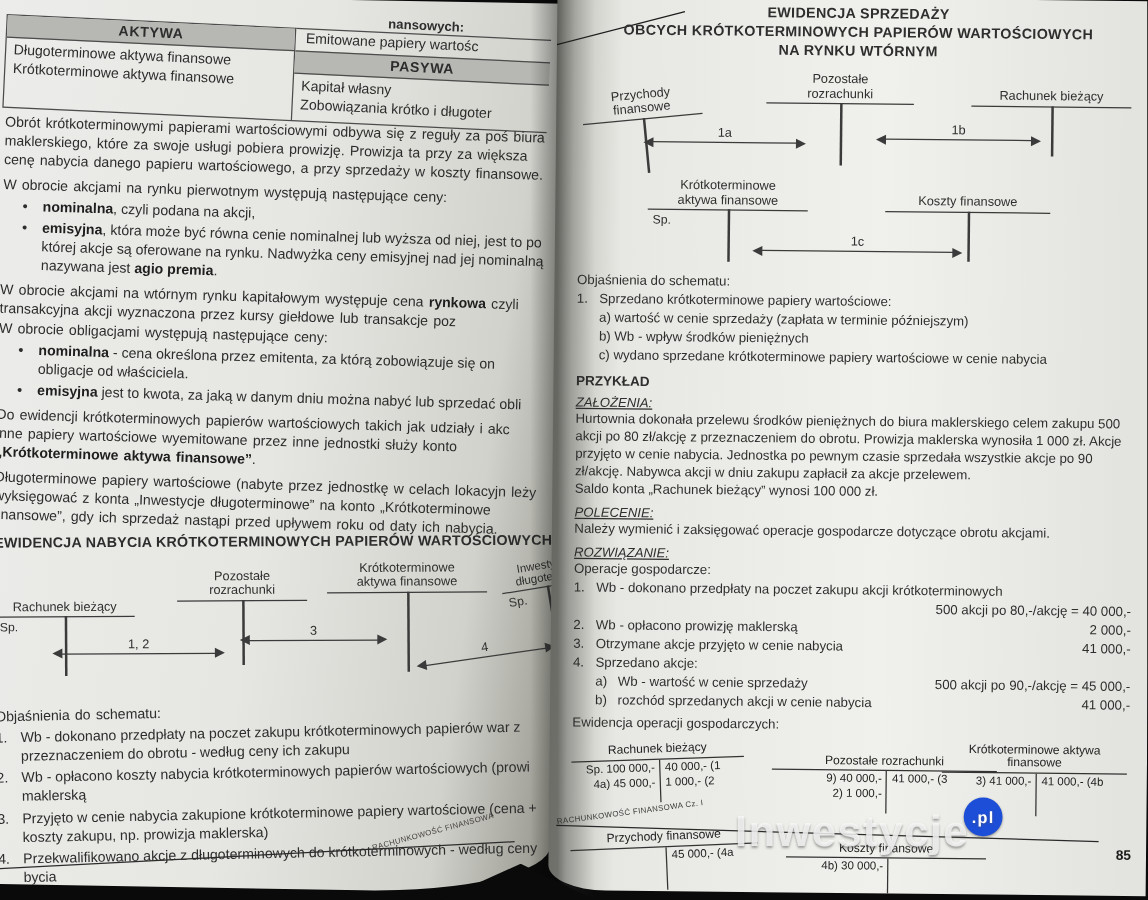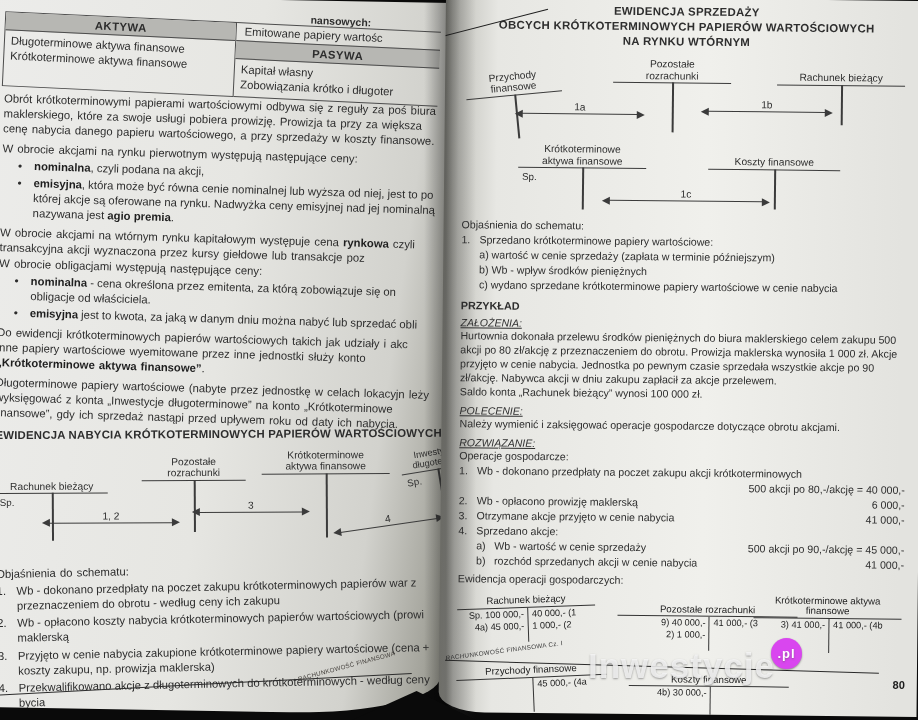--- a/index.html
+++ b/index.html
@@ -86,21 +86,21 @@
 
   
   .lp-footline{position:absolute;left:14px;bottom:26px;width:416px;border-top:1.6px solid #2c2c2c;transform:rotate(-4deg);}
   .lp-foottext{position:absolute;right:44px;bottom:44px;font-size:6.2px;color:#44403c;transform:rotate(-16deg);letter-spacing:0.3px;}
   .rp-rule{position:absolute;left:6px;top:668px;width:434px;border-top:1.3px solid #2a2a2a;transform:rotate(1.1deg);}
   .rp-foottext{position:absolute;left:6px;top:650px;font-size:6.3px;color:#3a3a3a;transform:rotate(-8deg);letter-spacing:0.3px;}
   .rp-pagenum{position:absolute;right:12px;top:678px;font-weight:bold;font-size:11px;color:#1c1c1c;}
   .curl{position:absolute;left:-6px;top:26px;width:110px;border-top:1.8px solid #1d1d1d;transform:rotate(-15deg);}
   .wm{position:absolute;left:588px;top:646px;z-index:7;font-weight:bold;font-size:35px;letter-spacing:1px;
       color:rgba(248,248,248,0.82);text-shadow:0 1px 2px rgba(90,90,90,0.55);}
-  .wm-badge{display:inline-block;background:#d946ef;color:#fff;font-size:13px;width:31px;height:31px;border-radius:50%;
+  .wm-badge{display:inline-block;background:#1d4ed8;color:#fff;font-size:13px;width:31px;height:31px;border-radius:50%;
       text-align:center;line-height:31px;vertical-align:top;margin:-8px 0 0 -4px;font-weight:bold;
       box-shadow:0 1px 2px rgba(0,0,0,0.4);}
 </style>
 </head>
 <body>
 
 <div class="photo">
 
   <div class="page page-left">
     <div class="lp-in">
@@ -313,21 +313,21 @@
             <span class="n">1.</span>
             <span class="x">Wb - dokonano przedpłaty na poczet zakupu akcji krótkoterminowych</span>
           </div>
         <div class="op">
             <span class="x"></span>
             <span class="a">500 akcji po 80,-/akcję = 40 000,-</span>
           </div>
         <div class="op">
             <span class="n">2.</span>
             <span class="x">Wb - opłacono prowizję maklerską</span>
-            <span class="a">6 000,-</span>
+            <span class="a">2 000,-</span>
           </div>
         <div class="op">
             <span class="n">3.</span>
             <span class="x">Otrzymane akcje przyjęto w cenie nabycia</span>
             <span class="a">41 000,-</span>
           </div>
         <div class="op">
             <span class="n">4.</span>
             <span class="x">Sprzedano akcje:</span>
           </div>
@@ -398,20 +398,20 @@
                 <div>4b) 30 000,-</div>
               </div>
             <div class="c"></div>
           </div>
         </div>
       </div>
     </div>
 
     <div class="rp-foottext">RACHUNKOWOŚĆ FINANSOWA Cz. I</div>
     <div class="rp-rule"></div>
-    <div class="rp-pagenum">80</div>
+    <div class="rp-pagenum">85</div>
   </div>
 
   <div class="spine"></div>
   <div class="wedge"></div>
 
   <div class="wm"><span>Inwestycje</span><span class="wm-badge">.pl</span></div>
 </div>
 
 </body></html>

